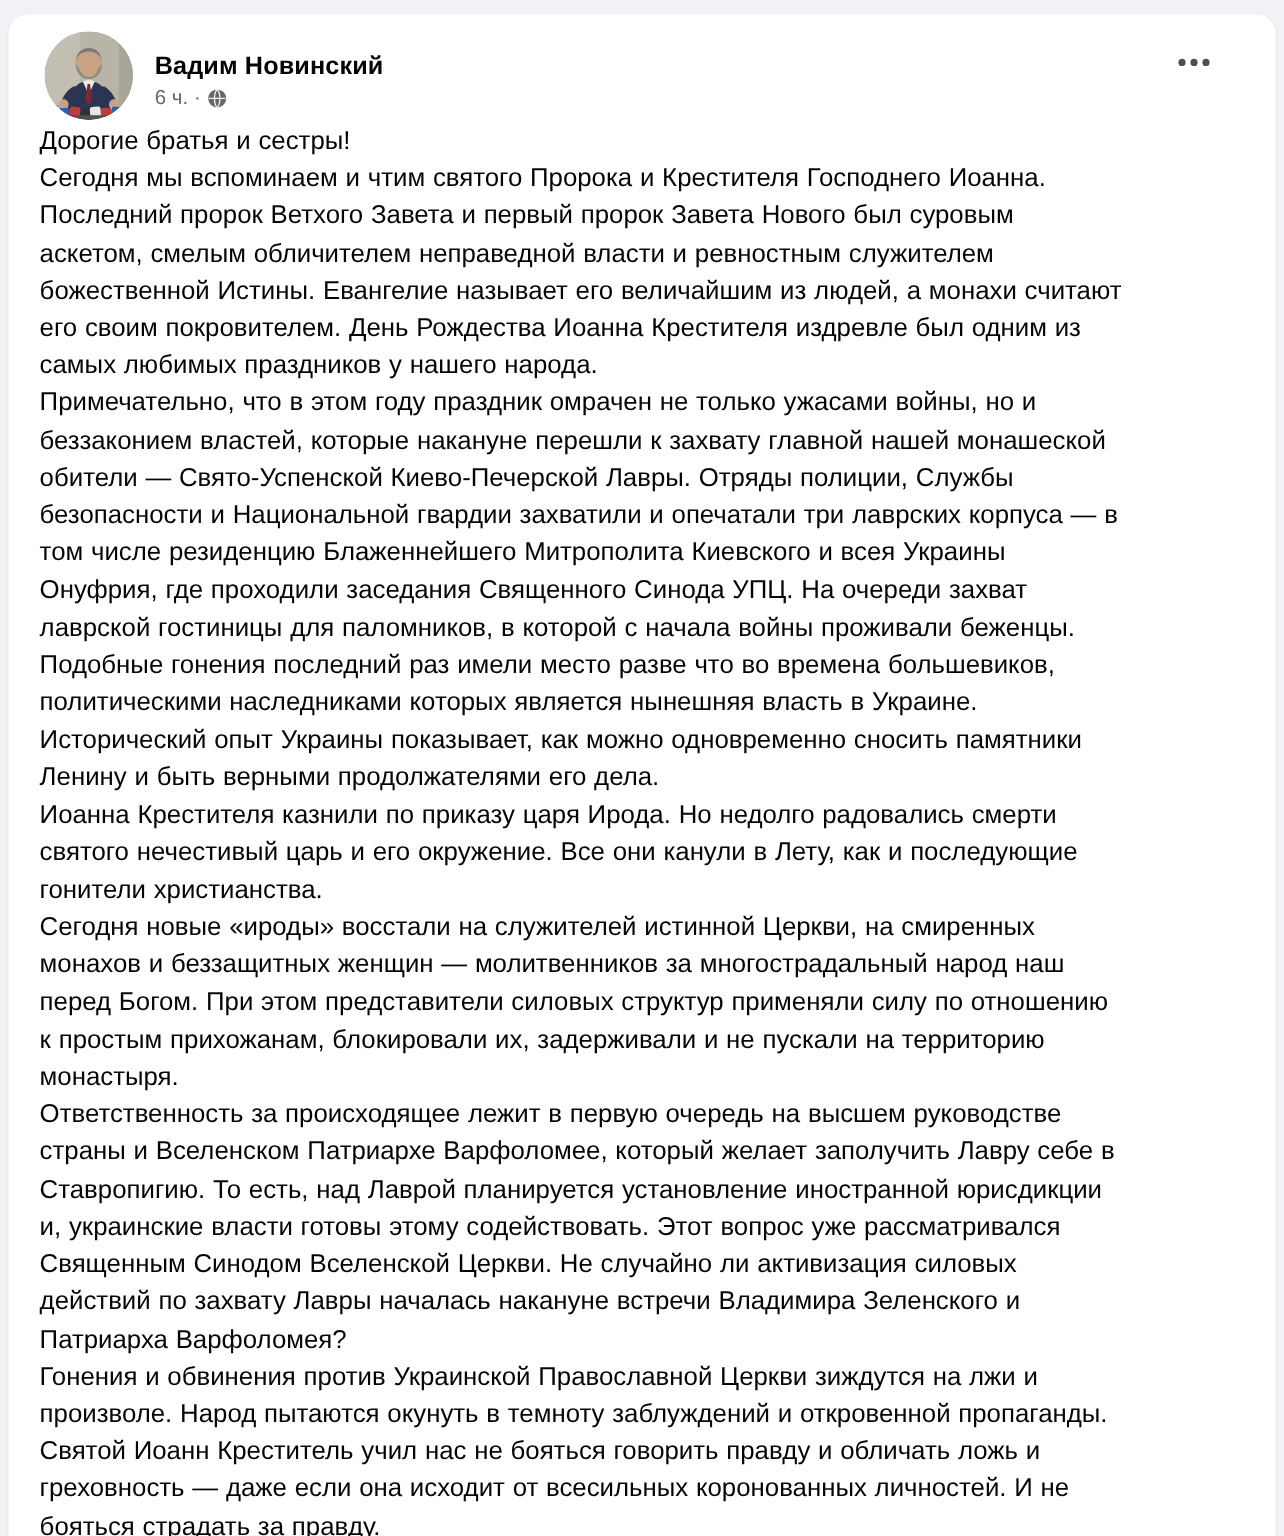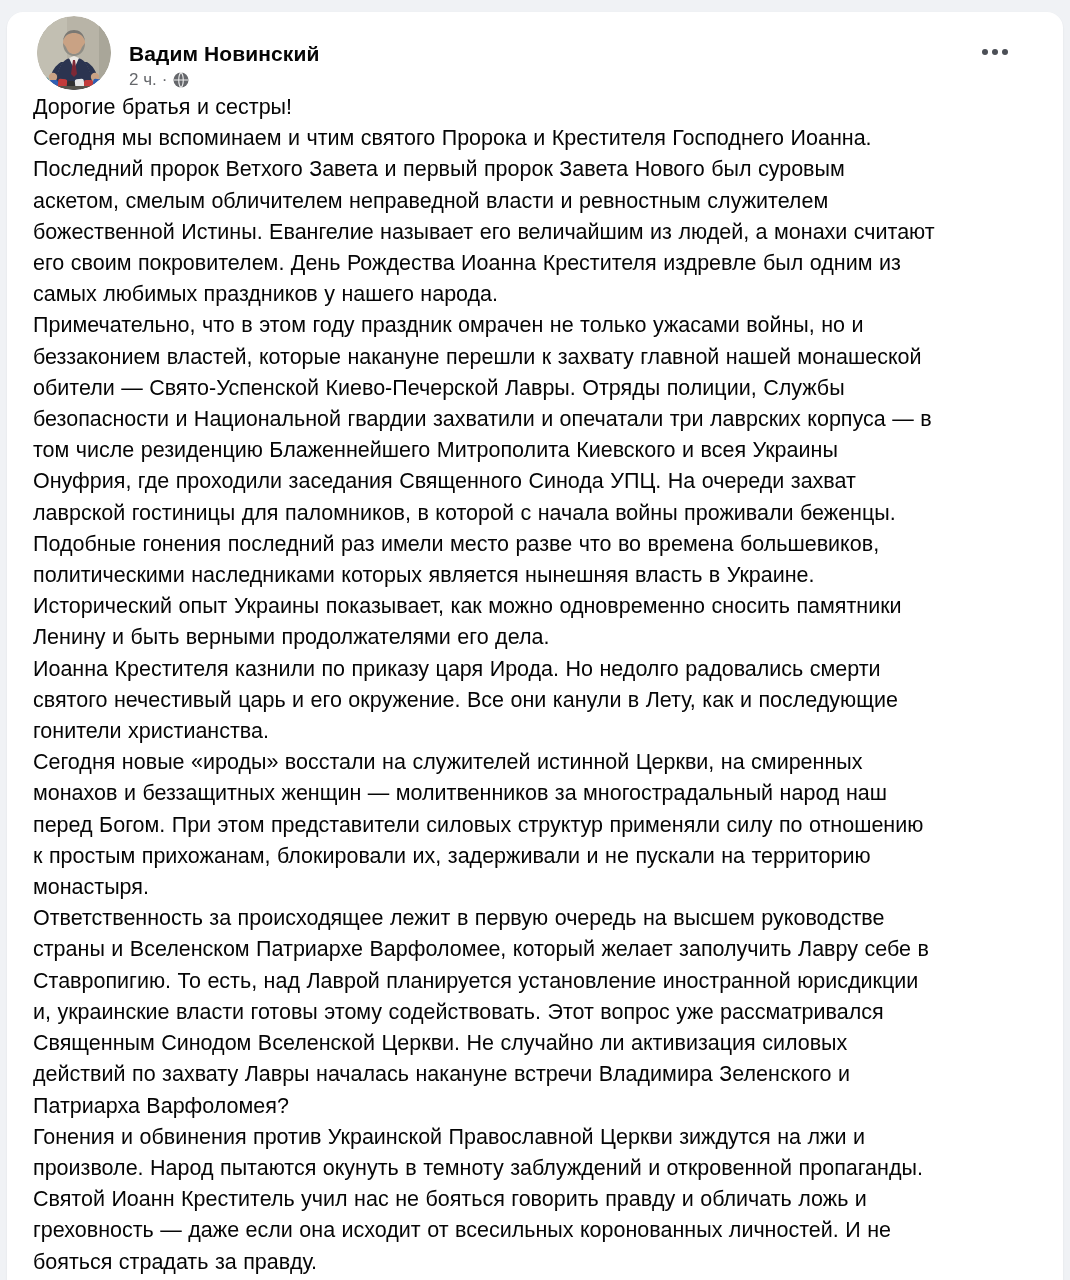--- a/index.html
+++ b/index.html
@@ -18,22 +18,22 @@
     width: 1056px;
     height: 1300px;
     background: #ffffff;
     border-radius: 16px;
     box-shadow: 0 1px 2px rgba(0,0,0,0.08);
     box-sizing: border-box;
   }
   .post-header {
     position: relative;
     display: flex;
-    align-items: flex-end;
-    padding: 4px 30px 0 30px;
+    align-items: center;
+    padding: 14px 30px 0 30px;
   }
   .avatar-wrap {
     width: 74px;
     height: 74px;
     border-radius: 50%;
     overflow: hidden;
     flex: 0 0 74px;
     cursor: pointer;
   }
   .header-info {
@@ -140,21 +140,21 @@
           <rect x="56" y="63" width="9" height="9" rx="2" fill="#2f5fb3" transform="rotate(8 60 67)"></rect>
           <rect x="65" y="64" width="8" height="8" rx="2" fill="#4a4a4a"></rect>
           <rect x="0" y="70" width="74" height="4" fill="#55534c"></rect>
         </g>
       </svg>
     </div>
 
     <div class="header-info">
       <div class="author-name">Вадим Новинский</div>
       <div class="post-meta">
-        <span>2 ч.</span>
+        <span>6 ч.</span>
         <span class="sep">·</span>
         <span class="globe">
           <svg width="16" height="16" viewBox="0 0 16 16">
             <circle cx="8" cy="8" r="7.5" fill="#65676b"></circle>
             <path d="M1,8 H15 M8,0.5 C5,3 5,13 8,15.5 M8,0.5 C11,3 11,13 8,15.5" stroke="#ffffff" stroke-width="1.1" fill="none" opacity="0.9"></path>
           </svg>
         </span>
       </div>
     </div>
 

